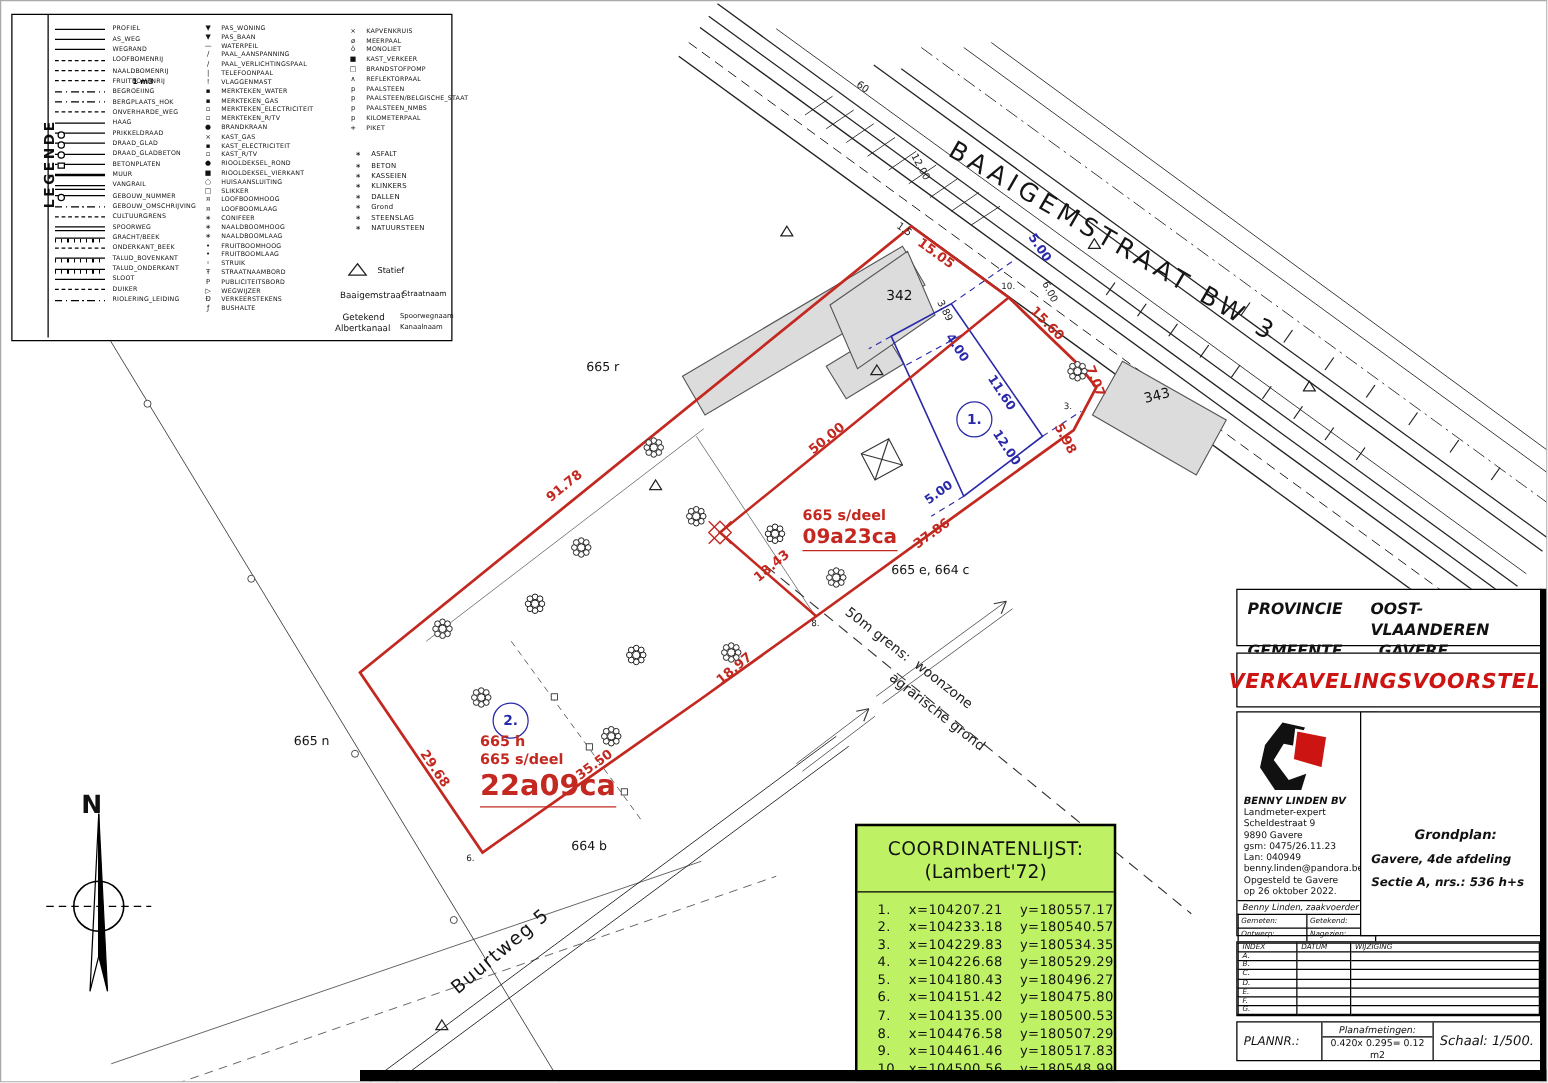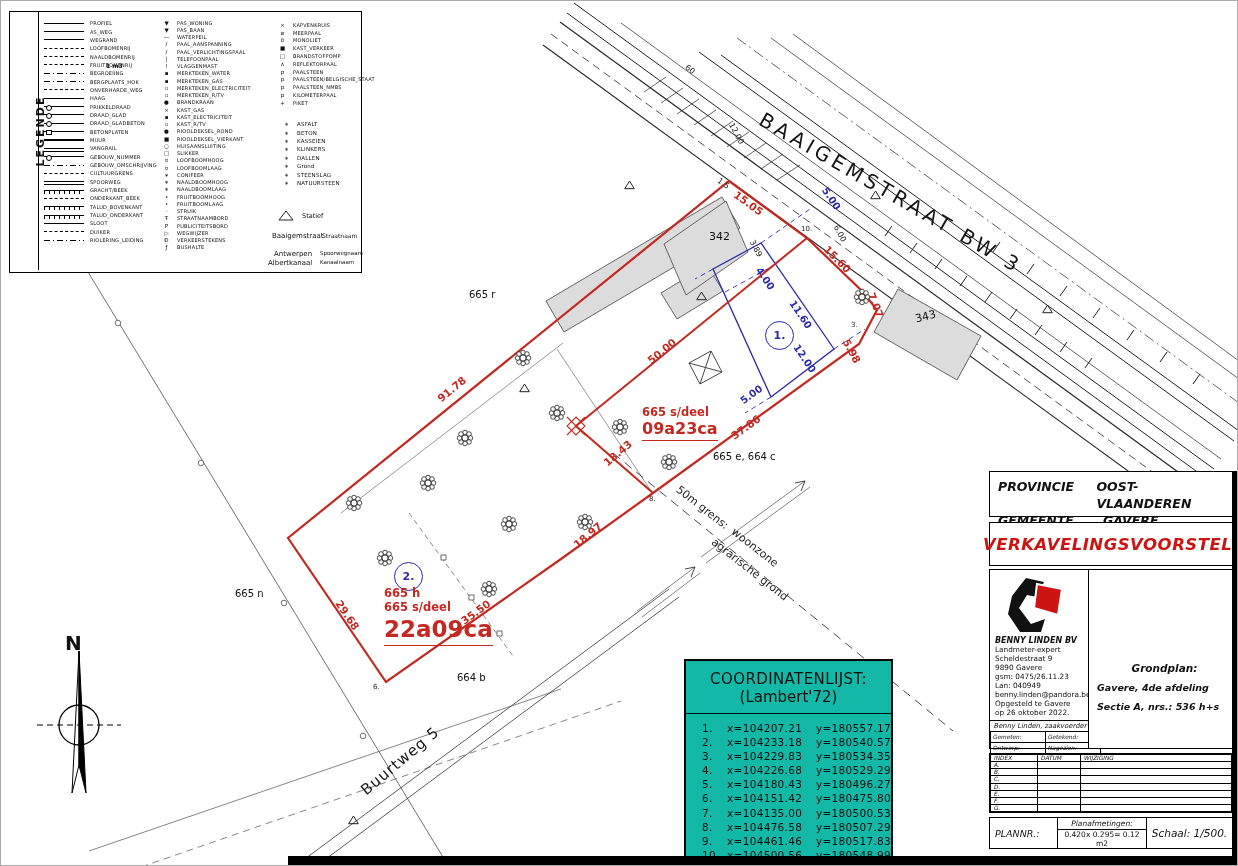--- a/index.html
+++ b/index.html
@@ -38,21 +38,21 @@
              color:#2a2aaa;font-size:11px;font-weight:bold;display:flex;align-items:center;justify-content:center;background:rgba(255,255,255,.0);}
   .lottext{position:absolute;color:#c32920;font-weight:bold;white-space:nowrap;line-height:1.25;}
   .lottext .l1{font-size:11.5px;}
   .lottext .area{font-size:16px;border-bottom:1.6px solid #c32920;display:inline-block;padding-bottom:1px;}
   #street-label{font-size:20px;letter-spacing:4px;color:#151515;transform-origin:left center;white-space:nowrap;}
   #buurtweg-label{font-size:15px;letter-spacing:1px;color:#151515;transform-origin:left center;white-space:nowrap;}
   .zone-lab{position:absolute;font-size:11px;color:#222;white-space:nowrap;}
   .tree{position:absolute;width:18px;height:18px;}
   .tri{position:absolute;width:11px;height:10px;}
   
-  #coordbox{left:683px;top:658px;width:205px;height:202px;border:2px solid #000;background:#14b8a6;}
+  #coordbox{left:683px;top:658px;width:205px;height:202px;border:2px solid #000;background:#bef264;}
   #coordbox .cb-title{padding-top:9px;text-align:center;font-size:15px;letter-spacing:.4px;}
   #coordbox .cb-sub{text-align:center;font-size:15px;}
   #coordbox .cb-rule{border-top:1.6px solid #000;margin-top:7px;}
   #coordbox .cb-rows{padding:7px 0 0 16px;}
   .crow{display:flex;font-size:10.5px;line-height:14.1px;letter-spacing:.3px;}
   .crow .cn{width:26px;}
   .crow .cx{width:92px;}
   
   .tb{position:absolute;border:1.6px solid #000;background:#fff;box-sizing:border-box;}
   #tb-head{left:988px;top:470px;width:244px;height:46px;padding:6px 8px;}
@@ -666,21 +666,21 @@
           <span class="llab" style="font-size:5.5px">NATUURSTEEN</span>
         </div>
       </div>
 
     <svg class="abs" style="left:268px;top:198px" width="16" height="12">
       <polygon points="8,1 15,10 1,10" fill="none" stroke="#222" stroke-width="1"></polygon>
     </svg>
     <div class="abs" style="left:292px;top:200px;font-size:6.5px">Statief</div>
     <div class="abs" style="left:262px;top:220px;font-size:7px">Baaigemstraat</div>
     <div class="abs" style="left:312px;top:220px;font-size:6px">Straatnaam</div>
-    <div class="abs" style="left:264px;top:238px;font-size:7px">Antwerpen</div>
+    <div class="abs" style="left:264px;top:238px;font-size:7px">Getekend</div>
     <div class="abs" style="left:258px;top:247px;font-size:7px">Albertkanaal</div>
     <div class="abs" style="left:310px;top:238px;font-size:5.5px">Spoorwegnaam</div>
     <div class="abs" style="left:310px;top:247px;font-size:5.5px">Kanaalnaam</div>
   </div>
 
   <div class="abs" id="street-label" style="left:760px;top:105px;transform:rotate(30deg)">BAAIGEMSTRAAT  BW  3</div>
   <div class="abs" id="buurtweg-label" style="left:362px;top:782px;transform:rotate(-40deg)">Buurtweg 5</div>
 
   <div>
 

